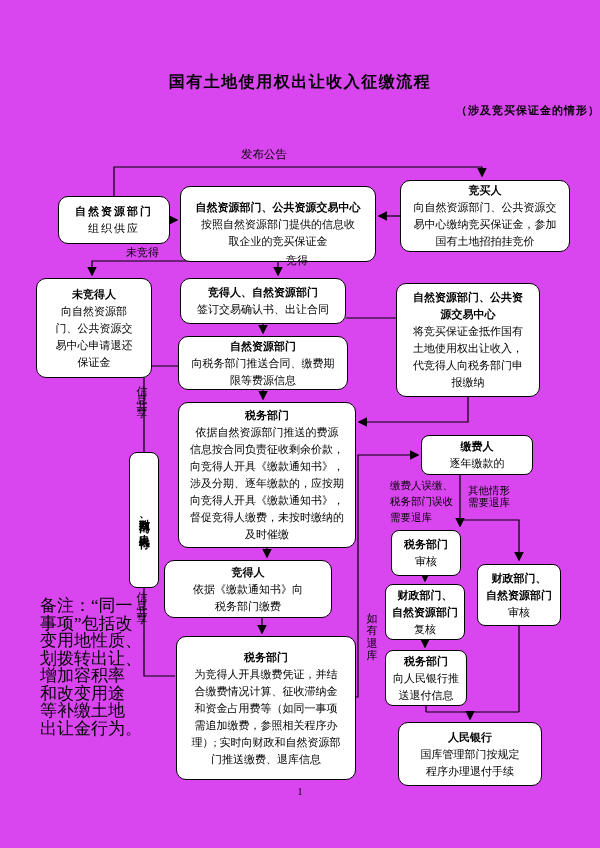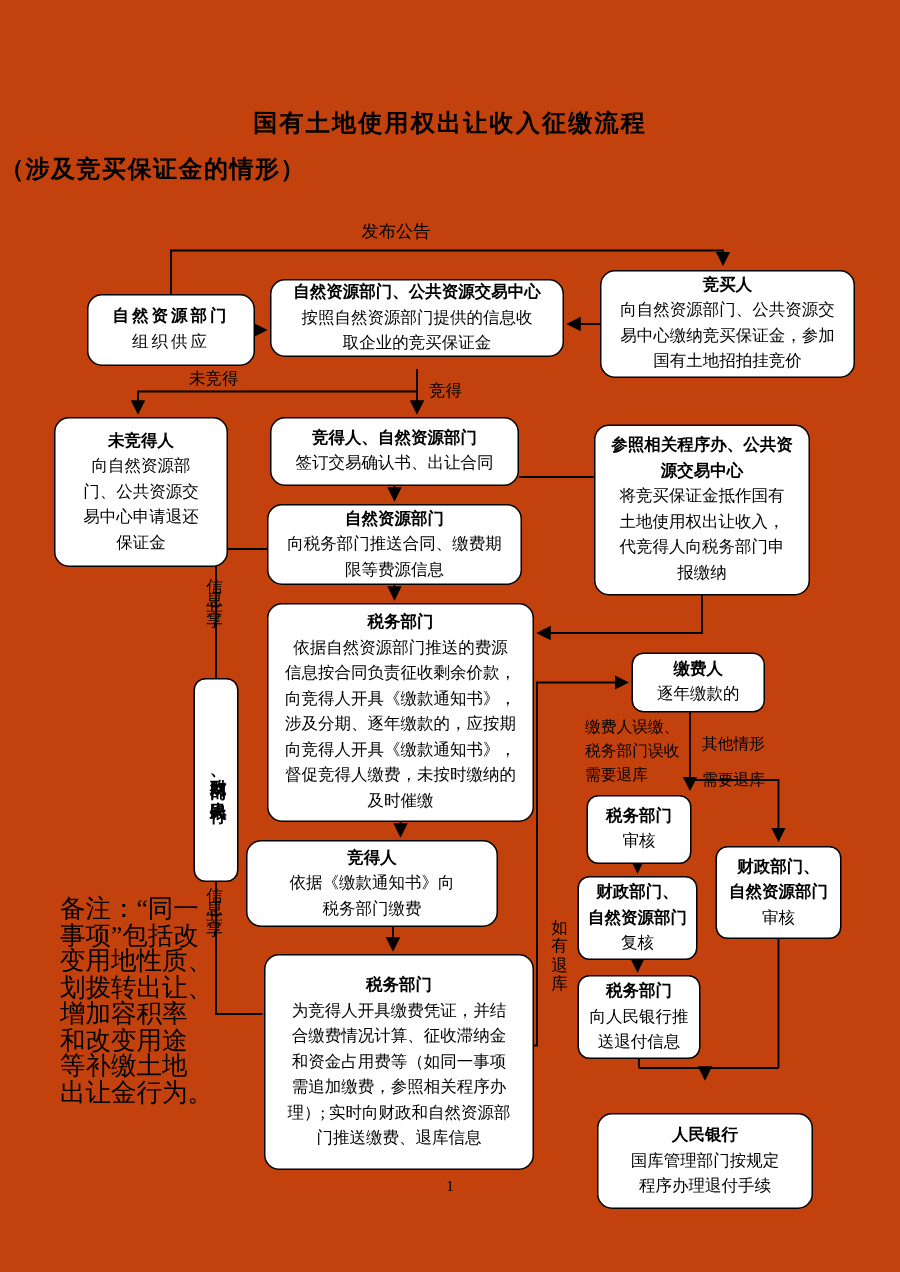--- a/index.html
+++ b/index.html
@@ -1,24 +1,24 @@
 <!DOCTYPE html>
 <html><head>
 <meta charset="utf-8">
 <style>
   html,body{margin:0;padding:0;background:#e8e8e8;}
-  .page{position:relative;width:600px;height:848px;background:#c2410c;overflow:hidden;
+  .page{position:relative;width:600px;height:848px;background:#d946ef;overflow:hidden;
         font-family:"Liberation Serif","DejaVu Serif",serif;color:#000;margin:0 auto;}
   .lines{position:absolute;left:0;top:0;z-index:1;}
   .ln{stroke:#000;stroke-width:1.2;fill:none;}
   .arr{marker-end:url(#ah);}
   .title{position:absolute;top:72px;left:0;width:100%;text-align:center;
          font-size:16px;font-weight:bold;letter-spacing:1.5px;z-index:3;}
-  .subtitle{position:absolute;top:103px;left:0;width:100%;text-align:left;
-         font-size:16px;font-weight:bold;letter-spacing:1px;z-index:3;}
+  .subtitle{position:absolute;top:103px;left:0;width:100%;text-align:right;
+         font-size:11px;font-weight:bold;letter-spacing:1px;z-index:3;}
   .bx{position:absolute;border:1.2px solid #000;border-radius:10px;background:#fff;
       display:flex;flex-direction:column;align-items:center;justify-content:center;
       text-align:center;font-size:11px;line-height:17px;z-index:2;
       padding:2px 4px;box-sizing:border-box;}
   .bx .t{font-weight:bold;white-space:pre-line;}
   .bx .b{white-space:pre-line;}
   .bx-v{writing-mode:vertical-rl;font-weight:bold;letter-spacing:1px;
         display:flex;align-items:center;justify-content:center;padding:2px 1px;}
   .flabel{position:absolute;font-size:11px;z-index:3;white-space:pre-line;}
   .vlabel{position:absolute;writing-mode:vertical-rl;font-size:11px;z-index:3;}
@@ -65,21 +65,21 @@
 
   <div class="flabel" style="left:232px;top:147px;width:64px;text-align:center;font-size:11.5px;">发布公告</div>
   <div class="flabel" style="left:126px;top:245px;">未竞得</div>
   <div class="flabel" style="left:286px;top:253px;">竞得</div>
 
   <div class="bx" style="left:58px;top:196px;width:112px;height:48px;letter-spacing:2px;">
     <div class="t">自然资源部门</div>
     <div class="b">组织供应</div>
   </div>
 
-  <div class="bx" style="left:180px;top:186px;width:196px;height:52px;">
+  <div class="bx" style="left:180px;top:186px;width:196px;height:76px;">
     <div class="t">自然资源部门、公共资源交易中心</div>
     <div class="b">按照自然资源部门提供的信息收
 取企业的竞买保证金</div>
   </div>
 
   <div class="bx" style="left:400px;top:180px;width:170px;height:72px;text-align:center;">
     <div class="t">竞买人</div>
     <div class="b">向自然资源部门、公共资源交
 易中心缴纳竞买保证金，参加
 国有土地招拍挂竞价</div>
@@ -92,21 +92,21 @@
 易中心申请退还
 保证金</div>
   </div>
 
   <div class="bx" style="left:180px;top:278px;width:166px;height:46px;">
     <div class="t">竞得人、自然资源部门</div>
     <div class="b">签订交易确认书、出让合同</div>
   </div>
 
   <div class="bx" style="left:396px;top:283px;width:144px;height:114px;">
-    <div class="t">参照相关程序办、公共资
+    <div class="t">自然资源部门、公共资
 源交易中心</div>
     <div class="b">将竞买保证金抵作国有
 土地使用权出让收入，
 代竞得人向税务部门申
 报缴纳</div>
   </div>
 
   <div class="bx" style="left:178px;top:336px;width:170px;height:54px;">
     <div class="t">自然资源部门</div>
     <div class="b">向税务部门推送合同、缴费期
@@ -143,29 +143,29 @@
     <div class="b">为竞得人开具缴费凭证，并结
 合缴费情况计算、征收滞纳金
 和资金占用费等（如同一事项
 需追加缴费，参照相关程序办
 理）; 实时向财政和自然资源部
 门推送缴费、退库信息</div>
   </div>
 
   <div class="vlabel sp-wide" style="left:364px;top:604px;">如有退库</div>
 
-  <div class="bx" style="left:421px;top:435px;width:89px;height:40px;border-radius:8px;">
+  <div class="bx" style="left:421px;top:435px;width:112px;height:40px;border-radius:8px;">
     <div class="t">缴费人</div>
     <div class="b">逐年缴款的</div>
   </div>
 
   <div class="flabel" style="left:390px;top:478px;width:68px;font-size:10.5px;line-height:16px;">缴费人误缴、
 税务部门误收
 需要退库</div>
-  <div class="flabel" style="left:468px;top:485px;width:48px;font-size:10.5px;line-height:24px;">其他情形
+  <div class="flabel" style="left:468px;top:485px;width:48px;font-size:10.5px;line-height:12px;">其他情形
 需要退库</div>
 
   <div class="bx" style="left:391px;top:530px;width:70px;height:46px;border-radius:8px;">
     <div class="t">税务部门</div>
     <div class="b">审核</div>
   </div>
 
   <div class="bx" style="left:385px;top:584px;width:80px;height:56px;border-radius:8px;">
     <div class="t">财政部门、
 自然资源部门</div>
@@ -177,21 +177,21 @@
 自然资源部门</div>
     <div class="b">审核</div>
   </div>
 
   <div class="bx" style="left:385px;top:650px;width:82px;height:56px;border-radius:8px;">
     <div class="t">税务部门</div>
     <div class="b">向人民银行推
 送退付信息</div>
   </div>
 
-  <div class="bx" style="left:398px;top:722px;width:144px;height:64px;margin-top:20px;">
+  <div class="bx" style="left:398px;top:722px;width:144px;height:64px;">
     <div class="t">人民银行</div>
     <div class="b">国库管理部门按规定
 程序办理退付手续</div>
   </div>
 
   <div class="note">备注：“同一
 事项”包括改
 变用地性质、
 划拨转出让、
 增加容积率

